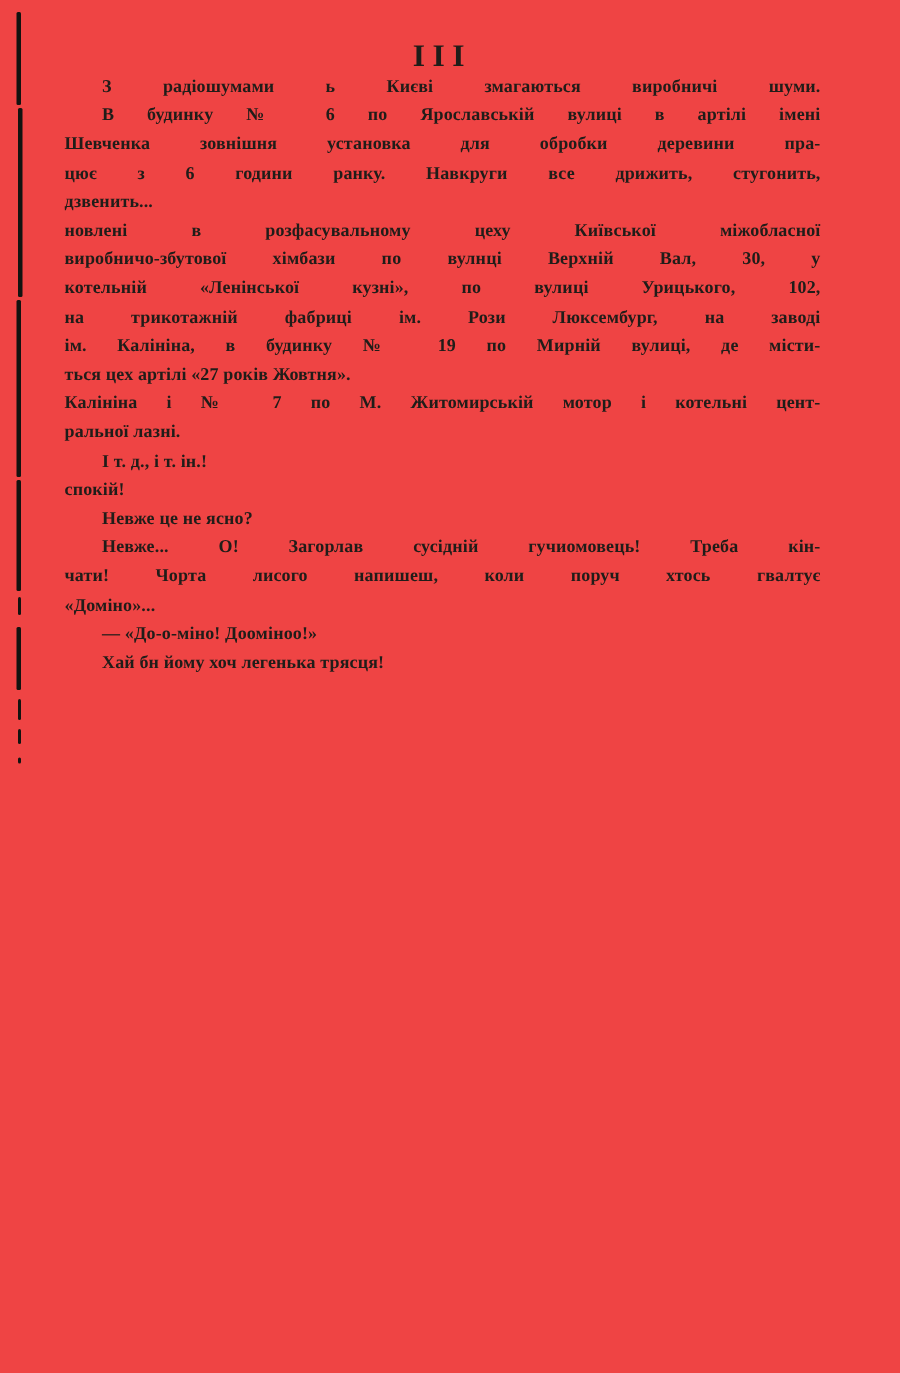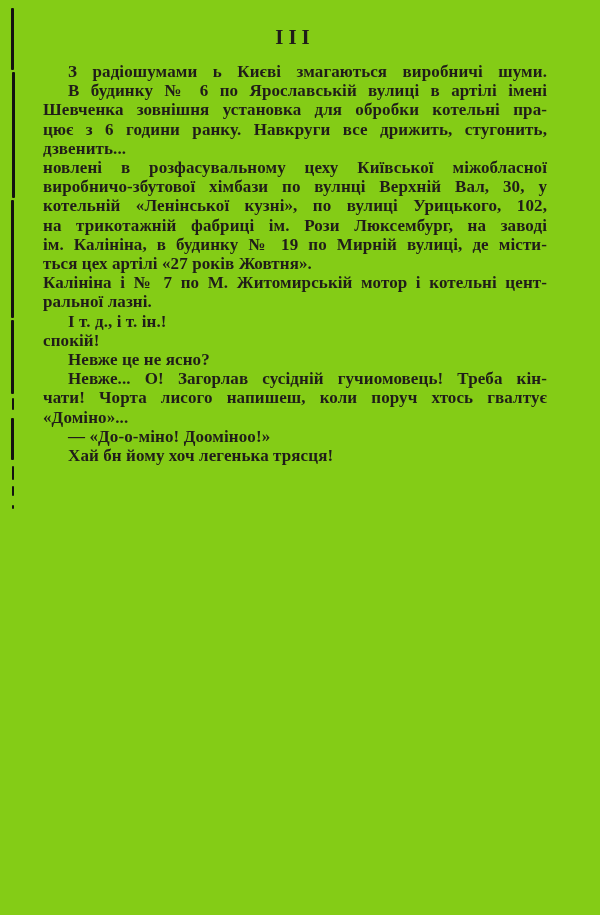--- a/index.html
+++ b/index.html
@@ -4,41 +4,41 @@
 <style>
   html, body {
     margin: 0;
     padding: 0;
     background: #ffffff;
   }
   .paper {
     position: relative;
     width: 600px;
     height: 915px;
-    background: #84cc16;
+    background: #ef4444;
     font-family: "Liberation Serif", serif;
     color: #201d19;
     overflow: hidden;
   }
   .chapter {
     position: absolute;
     top: 25px;
     left: 43px;
     width: 504px;
     text-align: center;
     font-weight: bold;
     font-size: 21px;
     letter-spacing: 5px;
   }
   .text-block {
     position: absolute;
-    top: 62px;
+    top: 48px;
     left: 43px;
     width: 504px;
-    font-size: 17px;
+    font-size: 12px;
     font-weight: bold;
     line-height: 19.2px;
     letter-spacing: 0.1px;
   }
   .line {
     text-align: justify;
   }
   .line.full {
     text-align-last: justify;
   }
@@ -82,21 +82,21 @@
     <div class="seg s7"></div>
     <div class="seg s8"></div>
     <div class="seg s9"></div>
   </div>
 
   <div class="chapter">III</div>
 
   <div class="text-block" id="textBlock">
       <div class="line ind full">З радіошумами ь Києві змагаються виробничі шуми.</div>
       <div class="line ind full">В будинку № 6 по Ярославській вулиці в артілі імені</div>
-      <div class="line full">Шевченка зовнішня установка для обробки котельні пра-</div>
+      <div class="line full">Шевченка зовнішня установка для обробки деревини пра-</div>
       <div class="line full">цює з 6 години ранку. Навкруги все дрижить, стугонить,</div>
       <div class="line">дзвенить...</div>
       <div class="line full">новлені в розфасувальному цеху Київської міжобласної</div>
       <div class="line full">виробничо-збутової хімбази по вулнці Верхній Вал, 30, у</div>
       <div class="line full">котельній «Ленінської кузні», по вулиці Урицького, 102,</div>
       <div class="line full">на трикотажній фабриці ім. Рози Люксембург, на заводі</div>
       <div class="line full">ім. Калініна, в будинку № 19 по Мирній вулиці, де місти-</div>
       <div class="line">ться цех артілі «27 років Жовтня».</div>
       <div class="line full">Калініна і № 7 по М. Житомирській мотор і котельні цент-</div>
       <div class="line">ральної лазні.</div>

